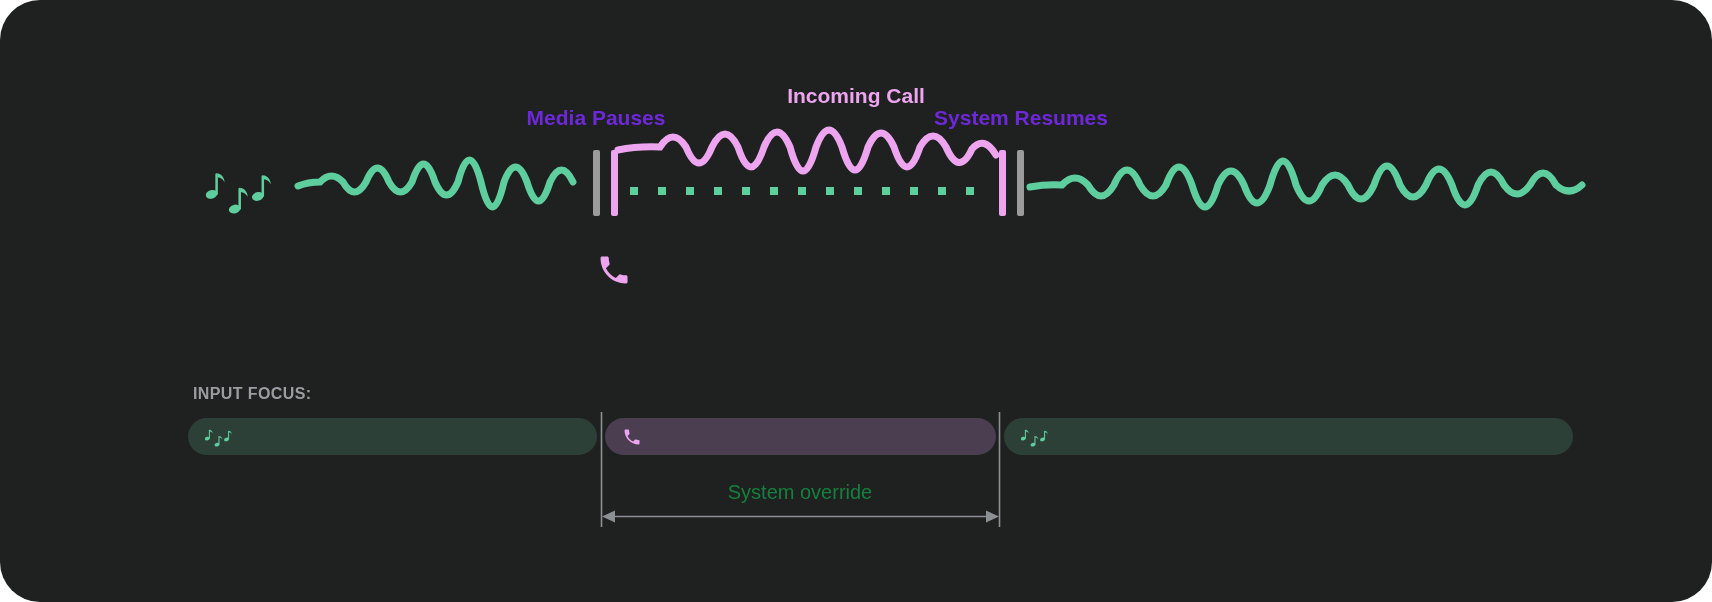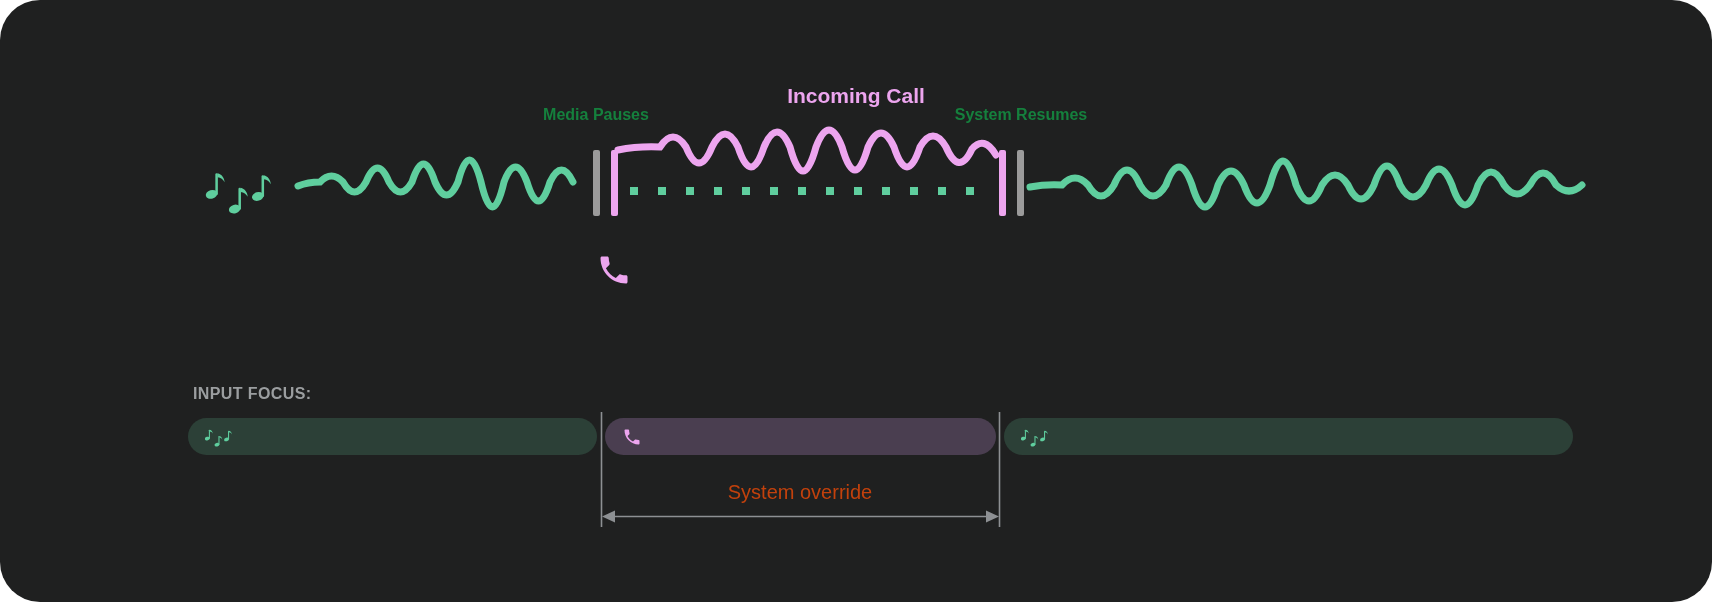--- a/index.html
+++ b/index.html
@@ -2,34 +2,34 @@
 <html><head>
 <meta charset="utf-8">
 <style>
   html,body{margin:0;padding:0;background:#ffffff;}
   .canvas{position:relative;width:1712px;height:602px;font-family:"Liberation Sans",sans-serif;overflow:hidden;}
   .panel{position:absolute;inset:0;background:#1f2020;border-radius:40px;}
   svg{display:block;}
   .diagram-svg{position:absolute;left:0;top:0;pointer-events:none;}
 
   .lbl{position:absolute;white-space:nowrap;font-weight:bold;}
-  .lbl-gray{color:#15803d;font-size:16px;}
+  .lbl-gray{color:#6d28d9;font-size:21px;}
   .lbl-pink{color:#eda5ef;font-size:21px;}
   .lbl-center{transform:translateX(-50%);}
 
   .input-focus-label{position:absolute;left:193px;top:385px;color:#9b9ea0;font-size:16px;font-weight:bold;letter-spacing:.4px;}
 
   .pill{position:absolute;top:418px;height:37px;border-radius:19px;display:flex;align-items:center;padding-left:17px;box-sizing:border-box;}
   .pill-media{background:#2c4037;}
   .pill-call{background:#4a3e50;}
   .pill-1{left:188px;width:409px;}
   .pill-2{left:605px;width:391px;}
   .pill-3{left:1004px;width:569px;}
 
-  .override-label{position:absolute;left:800px;top:481px;transform:translateX(-50%);color:#c2410c;font-size:20px;font-weight:normal;white-space:nowrap;}
+  .override-label{position:absolute;left:800px;top:481px;transform:translateX(-50%);color:#15803d;font-size:20px;font-weight:normal;white-space:nowrap;}
 </style>
 </head>
 <body>
 
 <div class="canvas">
   <div class="panel"></div>
 
   <svg class="diagram-svg" width="1712" height="602" viewBox="0 0 1712 602">
     <defs>
       <g id="note8">

